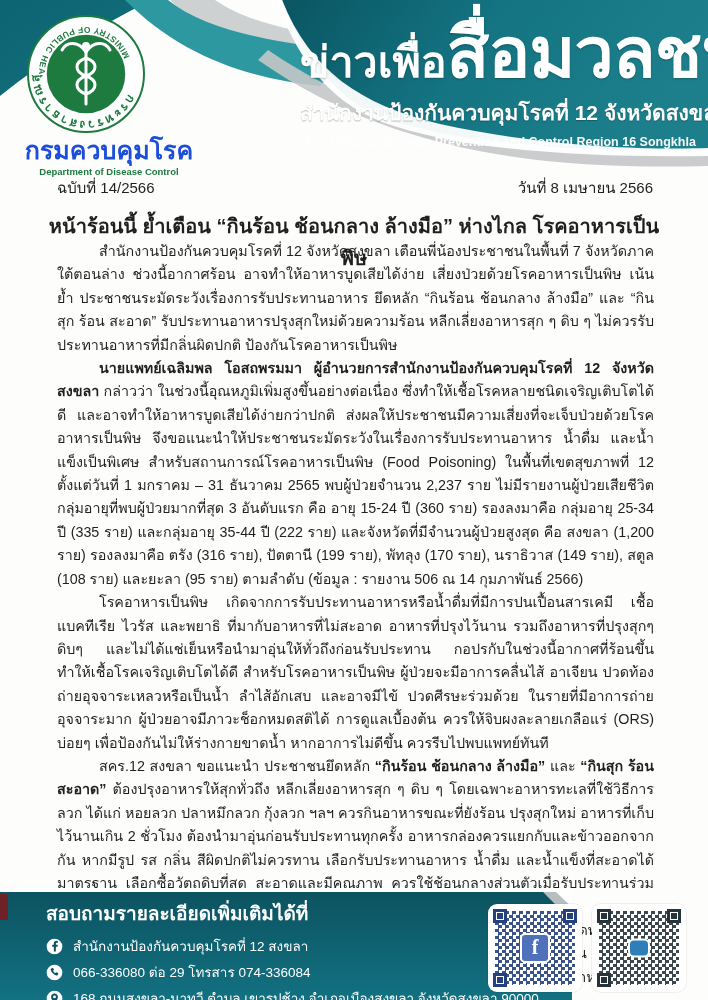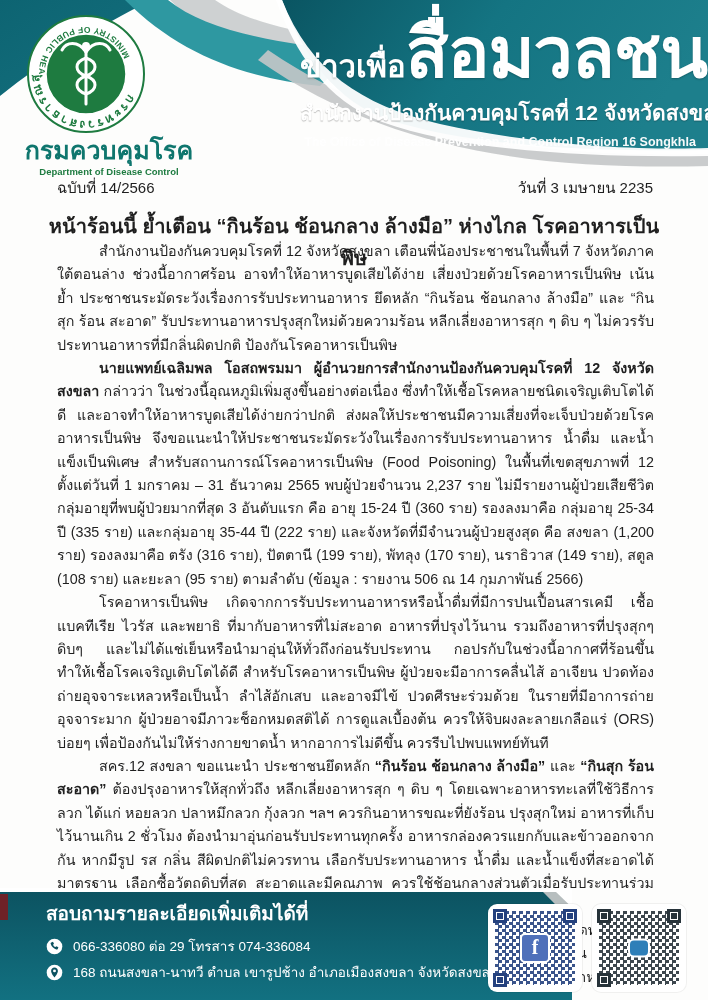--- a/index.html
+++ b/index.html
@@ -5,26 +5,26 @@
   html,body{margin:0;padding:0;}
   .page{
     position:relative; width:708px; height:1000px; background:#fdfdfc; overflow:hidden;
     font-family:"Liberation Sans","DejaVu Sans",sans-serif; color:#1f1f1f;
   }
   
   .header{position:absolute;top:0;left:0;width:708px;height:172px;}
   .header svg{display:block;}
   .banner-text{position:absolute;top:18px;left:300px;width:400px;text-align:center;color:#fff;}
   .banner-title{line-height:1; white-space:nowrap; text-shadow:0 1px 2px rgba(0,0,0,.25);}
-  .banner-title .small{font-size:31px;font-weight:bold;}
+  .banner-title .small{font-size:43px;font-weight:bold;}
   .banner-title .large{font-size:70px;font-weight:bold;letter-spacing:-1px;}
   .banner-sub{font-size:21px;font-weight:bold;margin-top:8px;white-space:nowrap;text-shadow:0 1px 1px rgba(0,0,0,.25);}
   .banner-sub-en{font-size:12.5px;font-weight:bold;margin-top:6px;white-space:nowrap;opacity:.96;}
   .logo-block{position:absolute;top:12px;left:24px;width:170px;text-align:center;}
-  .dept-thai{font-size:25px;font-weight:bold;color:#0f766e;line-height:1;margin-top:2px;}
+  .dept-thai{font-size:25px;font-weight:bold;color:#1d4ed8;line-height:1;margin-top:2px;}
   .dept-en{font-size:9.5px;font-weight:bold;color:#1e7b40;margin-top:3px;text-align:center;}
   
   .meta{position:absolute;top:176px;left:57px;right:55px;display:flex;justify-content:space-between;font-size:15px;}
   .doc-title{position:absolute;top:210px;left:40px;right:40px;text-align:center;font-weight:bold;font-size:20px;}
   .body-col{position:absolute;top:240px;left:57px;width:597px;font-size:14.3px;line-height:23.4px;text-align:justify;}
   .body-col p{margin:0;text-indent:42px;}
   
   .footer{position:absolute;left:0;bottom:0;width:572px;height:112px;background:#fff;}
   .footer .light-base{position:absolute;inset:0;background:#1b8791;
     clip-path:polygon(0 6px,470px 6px,645px 66px,708px 66px,708px 112px,0 112px);}
@@ -117,21 +117,21 @@
       <div class="banner-title">
         <span class="small">ข่าวเพื่อ</span><span class="large">สื่อมวลชน</span>
       </div>
       <div class="banner-sub">สำนักงานป้องกันควบคุมโรคที่ 12 จังหวัดสงขลา</div>
       <div class="banner-sub-en">The Office of Disease Prevention and Control Region 16 Songkhla</div>
     </div>
   </div>
 
   <div class="meta">
     <span>ฉบับที่ 14/2566</span>
-    <span>วันที่ 3 เมษายน 2235</span>
+    <span>วันที่ 8 เมษายน 2566</span>
   </div>
 
   <div class="doc-title">หน้าร้อนนี้  ย้ำเตือน “กินร้อน ช้อนกลาง ล้างมือ” ห่างไกล โรคอาหารเป็นพิษ</div>
 
   <div class="body-col">
     <p><span>สำนักงานป้องกันควบคุมโรคที่ 12 จังหวัดสงขลา เตือนพี่น้องประชาชนในพื้นที่ 7 จังหวัดภาคใต้ตอนล่าง ช่วงนี้อากาศร้อน อาจทำให้อาหารบูดเสียได้ง่าย เสี่ยงป่วยด้วยโรคอาหารเป็นพิษ เน้นย้ำ ประชาชนระมัดระวังเรื่องการรับประทานอาหาร ยึดหลัก “กินร้อน ช้อนกลาง ล้างมือ” และ “กินสุก ร้อน สะอาด” รับประทานอาหารปรุงสุกใหม่ด้วยความร้อน หลีกเลี่ยงอาหารสุก ๆ ดิบ ๆ ไม่ควรรับประทานอาหารที่มีกลิ่นผิดปกติ ป้องกันโรคอาหารเป็นพิษ</span></p>
     <p><span style="font-weight: bold;">นายแพทย์เฉลิมพล โอสถพรมมา ผู้อำนวยการสำนักงานป้องกันควบคุมโรคที่ 12 จังหวัดสงขลา </span><span>กล่าวว่า ในช่วงนี้อุณหภูมิเพิ่มสูงขึ้นอย่างต่อเนื่อง ซึ่งทำให้เชื้อโรคหลายชนิดเจริญเติบโตได้ดี และอาจทำให้อาหารบูดเสียได้ง่ายกว่าปกติ ส่งผลให้ประชาชนมีความเสี่ยงที่จะเจ็บป่วยด้วยโรคอาหารเป็นพิษ จึงขอแนะนำให้ประชาชนระมัดระวังในเรื่องการรับประทานอาหาร น้ำดื่ม และน้ำแข็งเป็นพิเศษ สำหรับสถานการณ์โรคอาหารเป็นพิษ (Food Poisoning) ในพื้นที่เขตสุขภาพที่ 12 ตั้งแต่วันที่ 1 มกราคม – 31 ธันวาคม 2565 พบผู้ป่วยจำนวน 2,237 ราย ไม่มีรายงานผู้ป่วยเสียชีวิต กลุ่มอายุที่พบผู้ป่วยมากที่สุด 3 อันดับแรก คือ อายุ 15-24 ปี (360 ราย) รองลงมาคือ กลุ่มอายุ 25-34 ปี (335 ราย) และกลุ่มอายุ 35-44 ปี (222 ราย) และจังหวัดที่มีจำนวนผู้ป่วยสูงสุด คือ สงขลา (1,200 ราย) รองลงมาคือ ตรัง (316 ราย), ปัตตานี (199 ราย), พัทลุง (170 ราย), นราธิวาส (149 ราย), สตูล (108 ราย) และยะลา (95 ราย) ตามลำดับ (ข้อมูล : รายงาน 506 ณ 14 กุมภาพันธ์ 2566)</span></p>
     <p><span>โรคอาหารเป็นพิษ เกิดจากการรับประทานอาหารหรือน้ำดื่มที่มีการปนเปื้อนสารเคมี เชื้อแบคทีเรีย ไวรัส และพยาธิ ที่มากับอาหารที่ไม่สะอาด อาหารที่ปรุงไว้นาน รวมถึงอาหารที่ปรุงสุกๆ ดิบๆ และไม่ได้แช่เย็นหรือนำมาอุ่นให้ทั่วถึงก่อนรับประทาน กอปรกับในช่วงนี้อากาศที่ร้อนขึ้น ทำให้เชื้อโรคเจริญเติบโตได้ดี สำหรับโรคอาหารเป็นพิษ ผู้ป่วยจะมีอาการคลื่นไส้ อาเจียน ปวดท้อง ถ่ายอุจจาระเหลวหรือเป็นน้ำ ลำไส้อักเสบ และอาจมีไข้ ปวดศีรษะร่วมด้วย ในรายที่มีอาการถ่ายอุจจาระมาก ผู้ป่วยอาจมีภาวะช็อกหมดสติได้ การดูแลเบื้องต้น ควรให้จิบผงละลายเกลือแร่ (ORS) บ่อยๆ เพื่อป้องกันไม่ให้ร่างกายขาดน้ำ หากอาการไม่ดีขึ้น ควรรีบไปพบแพทย์ทันที</span></p>
     <p><span>สคร.12 สงขลา ขอแนะนำ ประชาชนยึดหลัก </span><span style="font-weight: bold;">“กินร้อน ช้อนกลาง ล้างมือ”</span><span> และ </span><span style="font-weight: bold;">“กินสุก ร้อน สะอาด”</span><span> ต้องปรุงอาหารให้สุกทั่วถึง หลีกเลี่ยงอาหารสุก ๆ ดิบ ๆ โดยเฉพาะอาหารทะเลที่ใช้วิธีการลวก ได้แก่ หอยลวก ปลาหมึกลวก กุ้งลวก ฯลฯ ควรกินอาหารขณะที่ยังร้อน ปรุงสุกใหม่ อาหารที่เก็บไว้นานเกิน 2 ชั่วโมง ต้องนำมาอุ่นก่อนรับประทานทุกครั้ง อาหารกล่องควรแยกกับและข้าวออกจากกัน หากมีรูป รส กลิ่น สีผิดปกติไม่ควรทาน เลือกรับประทานอาหาร น้ำดื่ม และน้ำแข็งที่สะอาดได้มาตรฐาน เลือกซื้อวัตถุดิบที่สด สะอาดและมีคุณภาพ ควรใช้ช้อนกลางส่วนตัวเมื่อรับประทานร่วมกัน และก่อนหยิบจับอาหารควรล้างมือด้วยน้ำและสบู่ให้สะอาดทุกครั้ง</span></p>
     <p><span>สำหรับผู้ประกอบอาหารต้องปรุงอาหารอย่างถูกสุขลักษณะ เช่น ล้างมือให้สะอาดทุกครั้ง ใช้หน้ากากอนามัยปิดจมูกและปาก สวมหมวกคลุมผม วัตถุดิบ และอุปกรณ์ใส่อาหาร จาน ช้อน ต้องล้างให้สะอาด เพื่อป้องกันการปนเปื้อนเชื้อโรคไปสู่อาหาร หากมีข้อสงสัยเกี่ยวกับโรคอาหารเป็นพิษ สามารถโทรสอบถามได้ที่สายด่วนกรมควบคุมโรค 1422</span></p>
@@ -140,20 +140,27 @@
 
   <div class="footer">
     <div class="light-base"></div>
     <div class="grey-edge"></div>
     <div class="dark-block"></div>
     <div class="maroon-accent"></div>
 
     <div class="footer-content">
       <div class="footer-heading">สอบถามรายละเอียดเพิ่มเติมได้ที่</div>
 
+      <div class="contact-row">
+        <svg class="cicon" viewBox="0 0 20 20">
+          <circle cx="10" cy="10" r="9.2" fill="#ffffff"></circle>
+          <path d="M11.6,10.2 h2l.3-2.3h-2.3V6.6c0-.7.3-1.1 1.2-1.1h1.2V3.4c-.3,0-1,-.1-1.8,-.1c-1.8,0-3,1.1-3,3v1.6H7.3v2.3h1.9V16h2.4Z" fill="#0c5260"></path>
+        </svg>
+        <span>สำนักงานป้องกันควบคุมโรคที่ 12 สงขลา</span>
+      </div>
 
       <div class="contact-row">
         <svg class="cicon" viewBox="0 0 20 20">
           <circle cx="10" cy="10" r="9.2" fill="#ffffff"></circle>
           <path d="M6.2,5.2 l2,-.8 1.2,2.4 -1.1,1.1 c.5,1.3 1.5,2.3 2.8,2.8 l1.1,-1.1 2.4,1.2 -.8,2 c-.3,.7 -1,.9 -1.7,.7 c-3.2,-.9 -5.7,-3.4 -6.6,-6.6 c-.2,-.7 0,-1.4 .7,-1.7Z" fill="#0c5260"></path>
         </svg>
         <span>066-336080 ต่อ 29 โทรสาร 074-336084</span>
       </div>
 
       <div class="contact-row">

